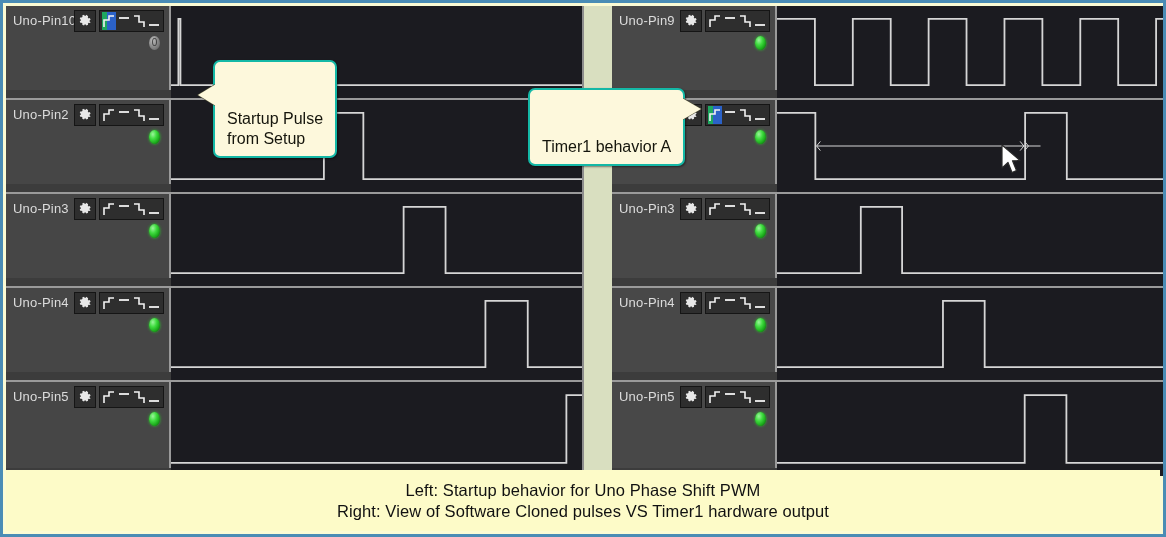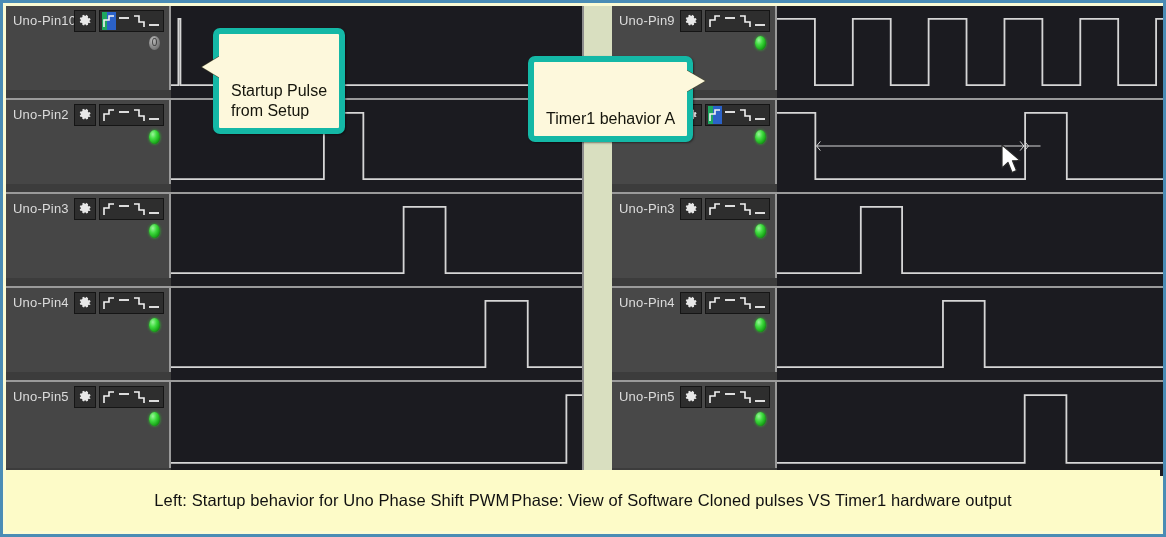--- a/index.html
+++ b/index.html
@@ -102,28 +102,29 @@
     position:absolute;left:165px;top:0;right:0;bottom:0;
     background:#1b1b20;
     overflow:hidden;
   }
   .trace svg{display:block;width:100%;height:100%;}
 
   
   .callout{
     position:absolute;
     background:#fdf8dc;
-    border:6px solid #14b8a6;
+    border:2px solid #14b8a6;
     border-radius:7px;
     padding:7px 12px;
     font-size:16px;color:#15150c;
     line-height:1.25;
     white-space:pre-line;
     z-index:40;
     box-shadow:1px 1px 2px rgba(0,0,0,.45);
+    margin-top:32px;
   }
   .callout .tail{
     position:absolute;width:0;height:0;
   }
   #callout-startup{left:207px;top:22px;}
   #callout-startup .tail{
     left:-17px;top:22px;
     border-top:11px solid transparent;
     border-bottom:11px solid transparent;
     border-right:18px solid #fdf8dc;
@@ -142,21 +143,21 @@
   #cursor{
     position:absolute;left:995px;top:138px;z-index:60;
     pointer-events:none;
   }
 
   
   #caption{
     position:absolute;left:3px;right:3px;bottom:3px;
     height:61px;
     background:#fdfbc8;
-    display:flex;flex-direction:row;
+    display:flex;flex-direction:column;
     align-items:center;justify-content:center;
     gap:2px;
   }
   #caption div{
     font-size:16.5px;color:#111;letter-spacing:.1px;
   }
 </style>
 </head>
 <body>
 
@@ -598,16 +599,16 @@
     <div id="cursor">
       <svg width="22" height="32" viewBox="0 0 22 32">
         <path d="M1 1 L1 24 L7 18.5 L11 28.5 L15.5 26.5 L11.5 16.8 L19 16.5 Z" fill="#ffffff" stroke="#2a2a2a" stroke-width="1.2" stroke-linejoin="round"></path>
       </svg>
     </div>
 
   </div>
 
   <div id="caption">
     <div>Left: Startup behavior for Uno Phase Shift PWM</div>
-    <div>Phase: View of Software Cloned pulses VS Timer1 hardware output</div>
+    <div>Right: View of Software Cloned pulses VS Timer1 hardware output</div>
   </div>
 
 </div>
 
 </body></html>

